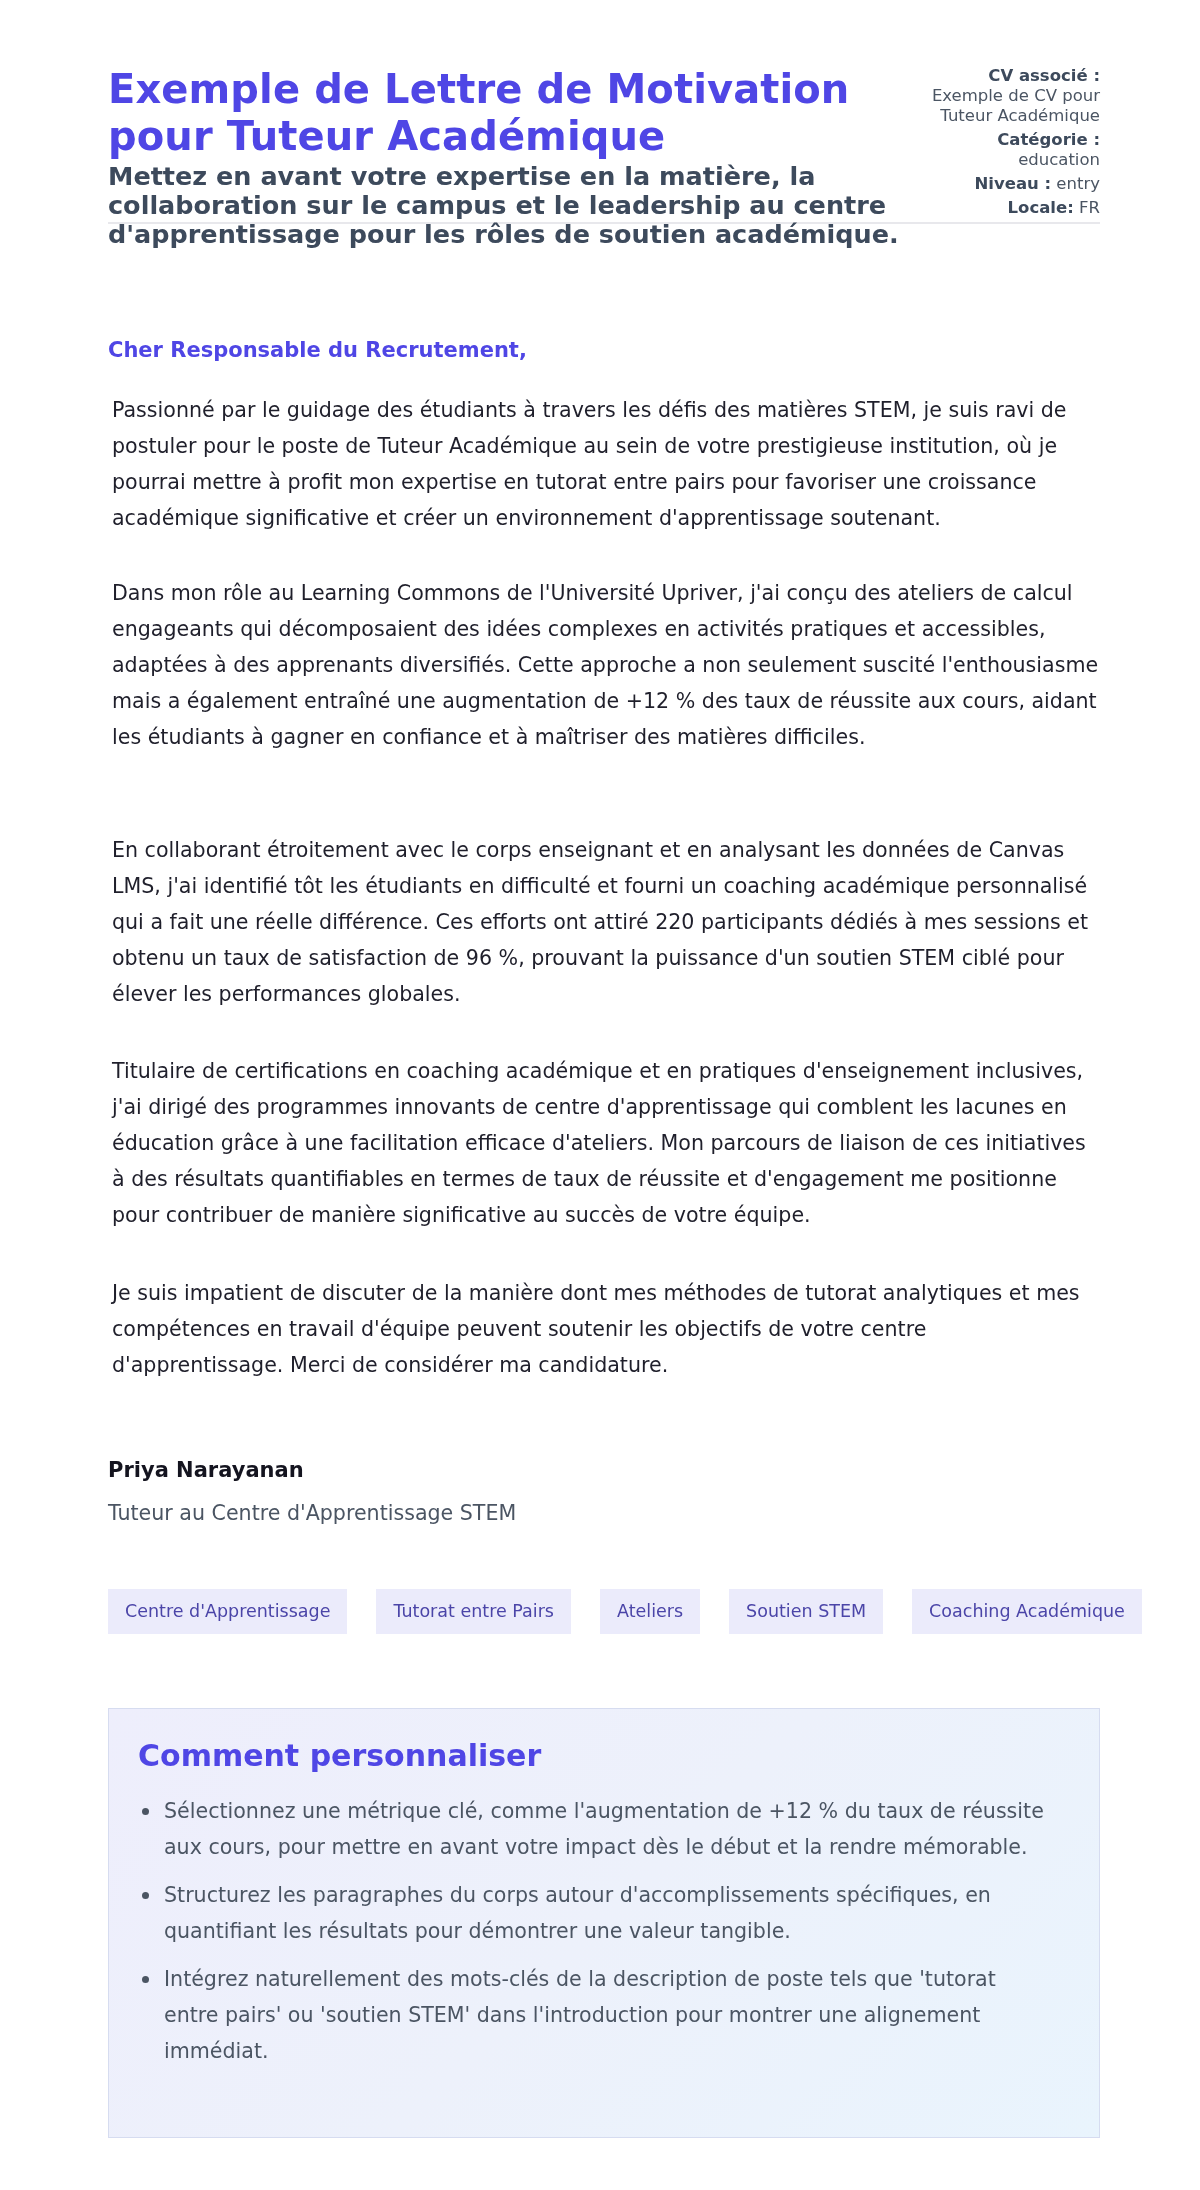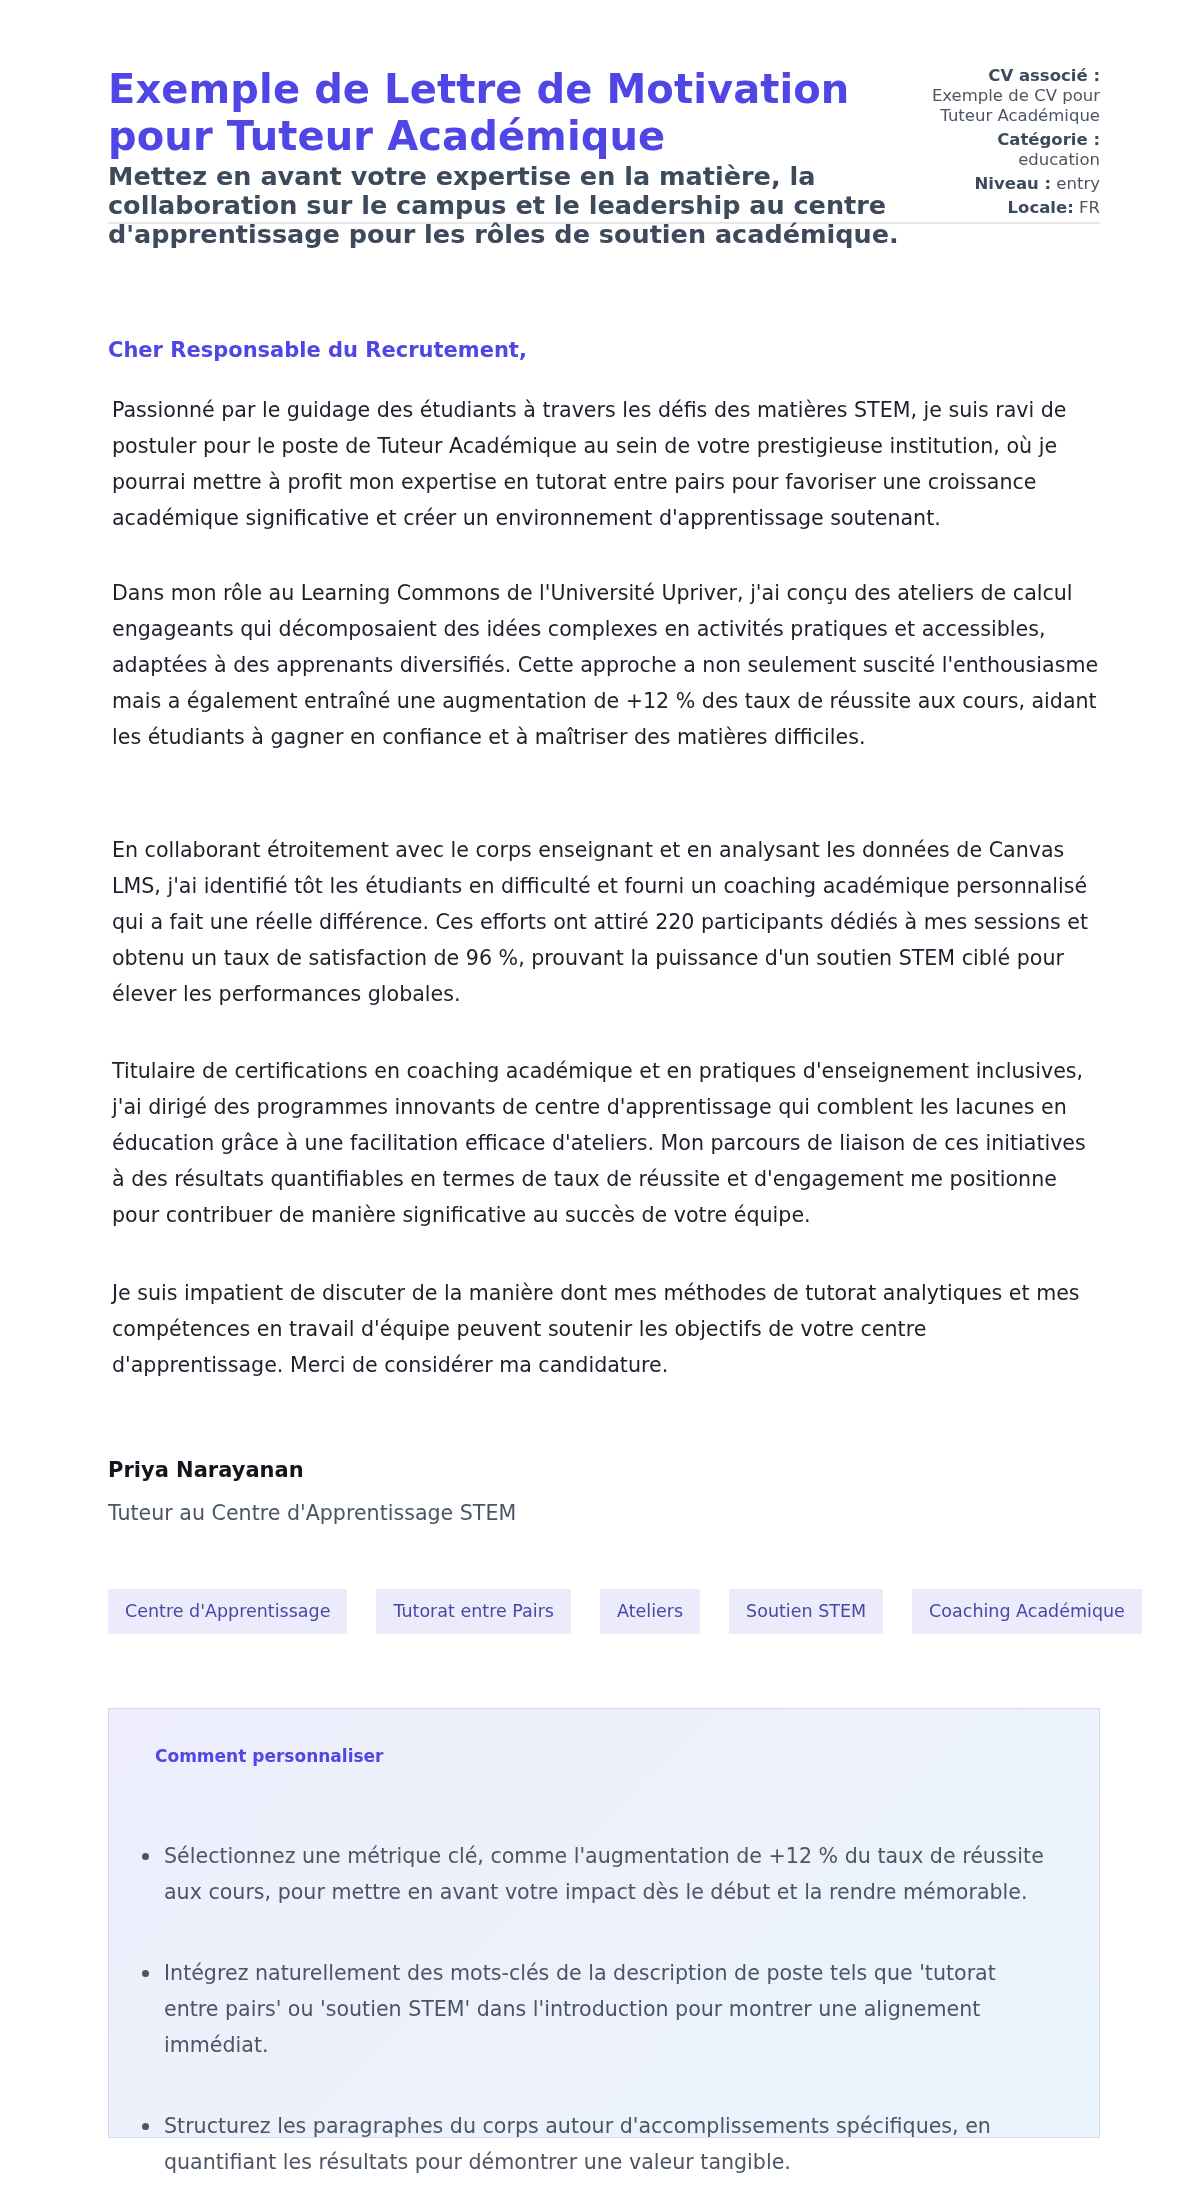--- a/index.html
+++ b/index.html
@@ -104,41 +104,40 @@
       left: 0;
       width: 992px;
       height: 430px;
       border: 1.5px solid #d6dcf0;
       background: linear-gradient(135deg, #eeeefc 0%, #edf1fb 50%, #e9f4fd 100%);
       padding: 0 29px;
     }
     .tips-title {
       position: absolute;
       top: 32px;
-      left: 46px;
-      font-size: 17px;
+      left: 29px;
+      font-size: 30px;
       font-weight: bold;
       color: #4f46e5;
       line-height: 30px;
     }
     .tips ul {
       position: absolute;
       top: 84px;
       left: 29px;
       width: 910px;
       list-style: none;
     }
     .tips li {
       position: relative;
       padding-left: 26px;
       font-size: 20.6px;
       line-height: 36px;
       color: #4b5563;
       margin-bottom: 12px;
-      margin-top: 45px;
     }
     .tips li .bullet {
       position: absolute;
       left: 4px;
       top: 15px;
       width: 7px;
       height: 7px;
       border-radius: 50%;
       background: #4b5563;
     }
@@ -195,22 +194,22 @@
 
   <section class="tips">
     <h3 class="tips-title">Comment personnaliser</h3>
     <ul>
       <li>
         <span class="bullet"></span>
         <span>Sélectionnez une métrique clé, comme l'augmentation de +12 % du taux de réussite aux cours, pour mettre en avant votre impact dès le début et la rendre mémorable.</span>
       </li>
       <li>
         <span class="bullet"></span>
-        <span>Intégrez naturellement des mots-clés de la description de poste tels que 'tutorat entre pairs' ou 'soutien STEM' dans l'introduction pour montrer une alignement immédiat.</span>
+        <span>Structurez les paragraphes du corps autour d'accomplissements spécifiques, en quantifiant les résultats pour démontrer une valeur tangible.</span>
       </li>
       <li>
         <span class="bullet"></span>
-        <span>Structurez les paragraphes du corps autour d'accomplissements spécifiques, en quantifiant les résultats pour démontrer une valeur tangible.</span>
+        <span>Intégrez naturellement des mots-clés de la description de poste tels que 'tutorat entre pairs' ou 'soutien STEM' dans l'introduction pour montrer une alignement immédiat.</span>
       </li>
     </ul>
   </section>
 
 </div>
 
 </body></html>

